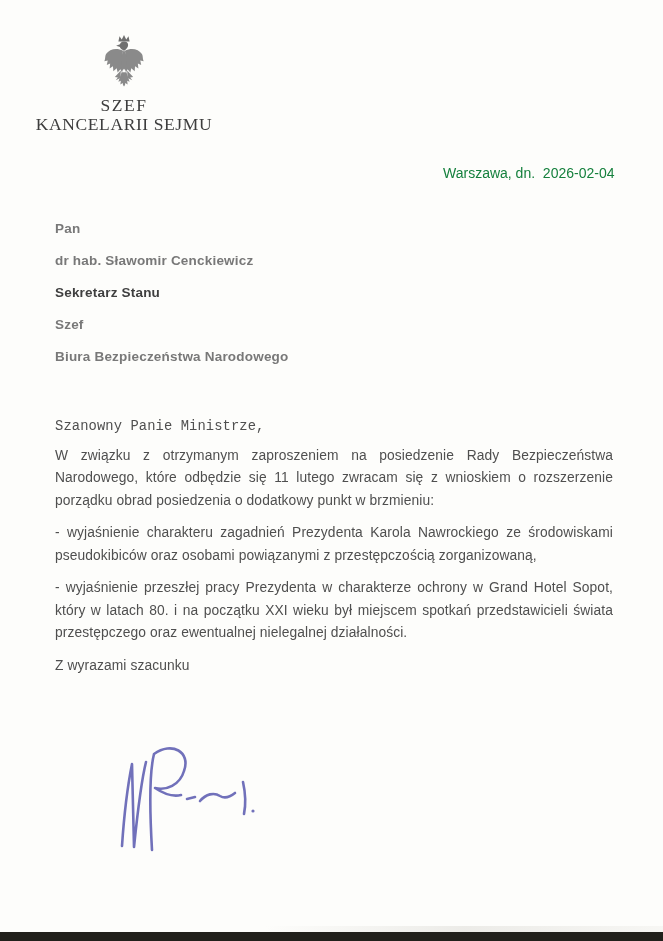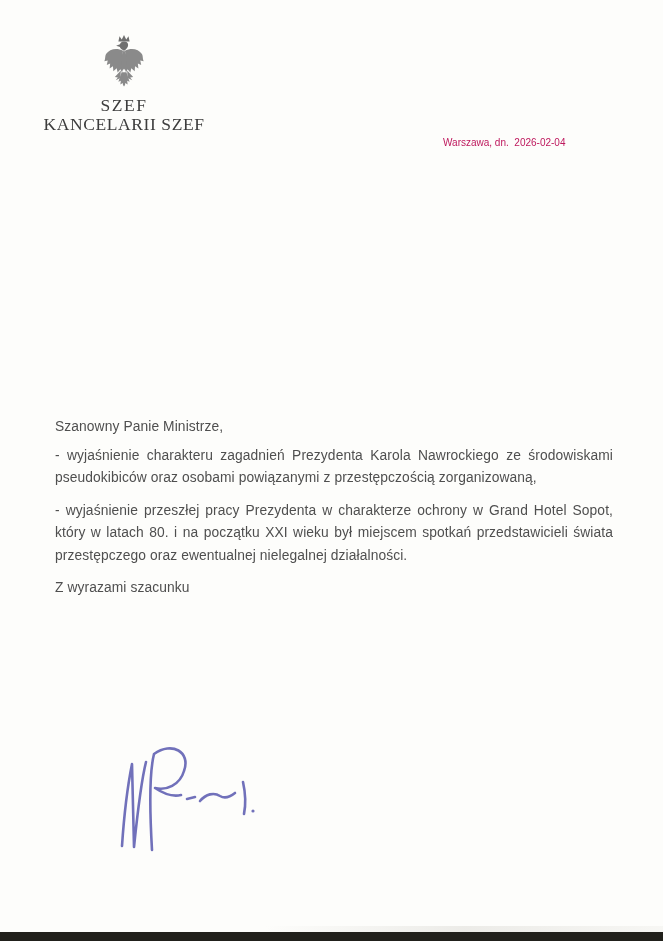--- a/index.html
+++ b/index.html
@@ -27,23 +27,23 @@
     color: #3d3d3d;
     letter-spacing: 1.5px;
     line-height: 19px;
     font-weight: 400;
   }
   .lh-title2 { letter-spacing: 0.6px; }
 
   
   .dateline {
     position: absolute;
-    left: 443px; top: 135px;
-    font-size: 10px;
-    color: #be185d;
+    left: 443px; top: 165px;
+    font-size: 14px;
+    color: #15803d;
     white-space: pre;
     line-height: 16px;
   }
 
   
   .recipient { position: absolute; left: 55px; top: 222px; }
   .recipient .r-line {
     font-size: 13.5px;
     font-weight: bold;
     color: #787878;
@@ -55,21 +55,21 @@
 
   
   .letter-body {
     position: absolute;
     left: 55px; top: 416px; width: 558px;
     font-size: 13.8px;
     line-height: 22.5px;
     color: #4f4f4f;
     letter-spacing: 0.1px;
   }
-  .letter-body .salutation { margin-bottom: 6px; }
+  .letter-body .salutation { margin-bottom: 6px; font-family: Liberation Mono, monospace; }
   .letter-body p.para {
     text-align: justify;
     margin-bottom: 10px;
   }
   .letter-body p.para:last-of-type { margin-bottom: 8px; }
   .closing { margin-top: 0; }
 
   
   .signature-svg { position: absolute; left: 88px; top: 744px; }
 
@@ -104,28 +104,36 @@
 
         <path d="M23,17.5 C20.2,20.5 19.6,28 20.2,34.5 L23,38.5 L25.8,34.5 C26.4,28 25.8,20.5 23,17.5 Z"></path>
 
         <path d="M19.6,39 L13.2,46 L16.4,46.4 L14.2,49.4 L19.2,47 Z"></path>
         <path d="M26.4,39 L32.8,46 L29.6,46.4 L31.8,49.4 L26.8,47 Z"></path>
 
         <path d="M20.4,41 L17,51 L19.6,50 L19.1,54 L21.6,52.4 L22.2,56 L23,54.4 L23.8,56 L24.4,52.4 L26.9,54 L26.4,50 L29,51 L25.6,41 Z"></path>
       </g>
     </svg>
     <div class="lh-title">SZEF</div>
-    <div class="lh-title lh-title2">KANCELARII SZEF</div>
+    <div class="lh-title lh-title2">KANCELARII SEJMU</div>
   </div>
 
   <div class="dateline">Warszawa, dn.  2026-02-04</div>
 
+  <div class="recipient">
+    <div class="r-line">Pan</div>
+    <div class="r-line">dr hab. Sławomir Cenckiewicz</div>
+    <div class="r-line strong">Sekretarz Stanu</div>
+    <div class="r-line">Szef</div>
+    <div class="r-line">Biura Bezpieczeństwa Narodowego</div>
+  </div>
 
   <div class="letter-body">
     <p class="salutation">Szanowny Panie Ministrze,</p>
+    <p class="para">W związku z otrzymanym zaproszeniem na posiedzenie Rady Bezpieczeństwa Narodowego, które odbędzie się 11 lutego zwracam się z wnioskiem o rozszerzenie porządku obrad posiedzenia o dodatkowy punkt w brzmieniu:</p>
     <p class="para">- wyjaśnienie charakteru zagadnień Prezydenta Karola Nawrockiego ze środowiskami pseudokibiców oraz osobami powiązanymi z przestępczością zorganizowaną,</p>
     <p class="para">- wyjaśnienie przeszłej pracy Prezydenta w charakterze ochrony w Grand Hotel Sopot, który w latach 80. i na początku XXI wieku był miejscem spotkań przedstawicieli świata przestępczego oraz ewentualnej nielegalnej działalności.</p>
     <p class="closing">Z wyrazami szacunku</p>
   </div>
 
   <svg class="signature-svg" width="175" height="115" viewBox="0 0 175 115" aria-hidden="true">
     <g fill="none" stroke-width="2.6" stroke-linecap="round" stroke-linejoin="round" opacity="0.88" stroke="#5e5eb2">
       <path d="M34,102 C36,72 40,40 44,20 L46,103 C50,64 54,34 58,18"></path>
       <path d="M64,106 C62,72 61,30 66,10 C84,-3 103,8 96,27 C92,41 78,47 67,44 C76,50 85,53 93,51"></path>
       <path d="M99,55 L107,53"></path>

